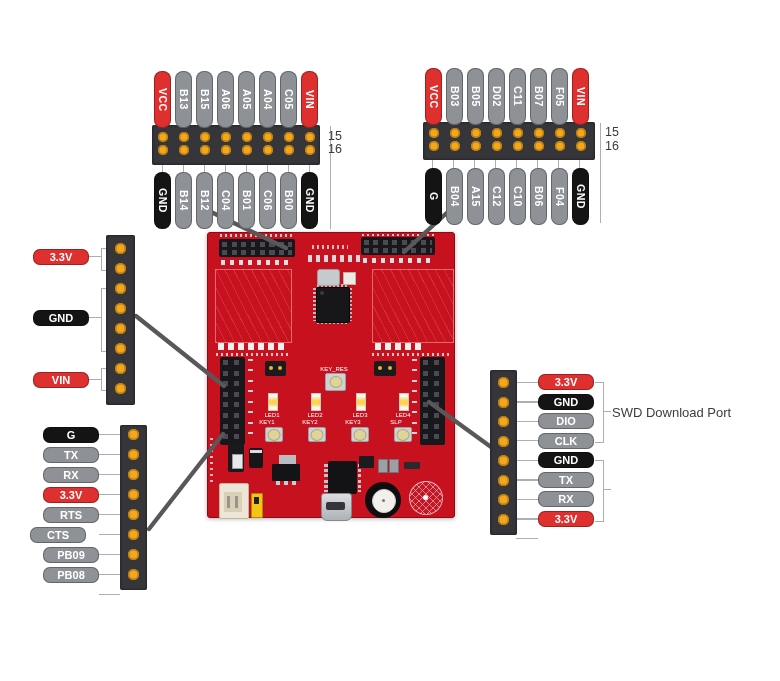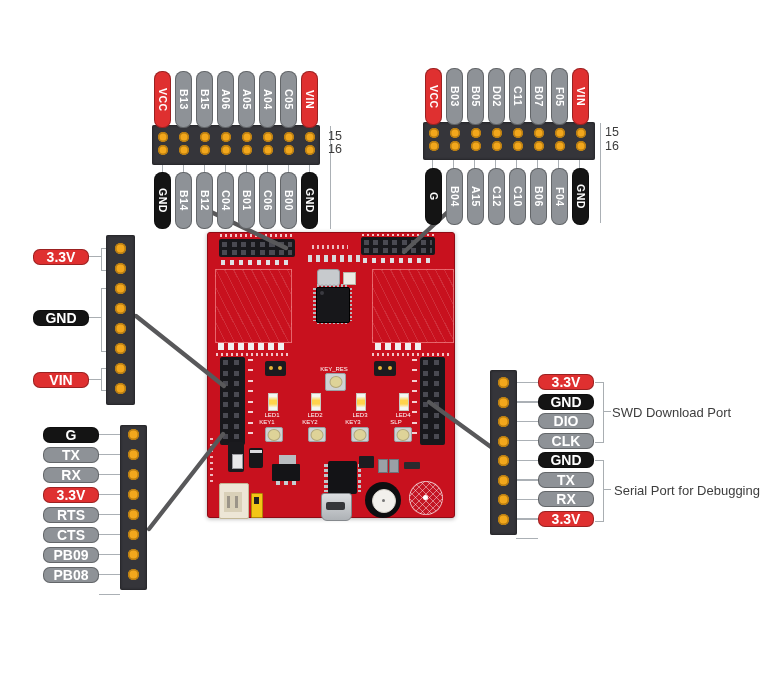--- a/index.html
+++ b/index.html
@@ -18,21 +18,21 @@
   .pinrow.r1{padding-top:7px;} .pinrow.r2{padding-top:3px;}
   .pin{width:10px;height:10px;border-radius:50%;background:#f2a71c;box-shadow:inset 0 0 0 1.5px #b97d11;flex:none;}
   .pincol{display:flex;flex-direction:column;}
   .pincol .pin{width:11px;height:11px;}
   
   .pillrow{position:absolute;display:flex;gap:4px;z-index:5;}
   .pv{width:17px;height:57px;border-radius:8px;display:flex;align-items:center;justify-content:center;
       writing-mode:vertical-rl;text-orientation:mixed;color:#fff;font-weight:bold;font-size:10.5px;
       letter-spacing:.5px;flex:none;box-shadow:inset 0 0 0 1px rgba(0,0,0,.3);}
   .ph{position:absolute;width:56px;height:16px;border-radius:7px;color:#fff;font-weight:bold;
-      font-size:14px;line-height:16px;text-align:center;z-index:5;box-shadow:inset 0 0 0 1px rgba(0,0,0,.3);}
+      font-size:11px;line-height:16px;text-align:center;z-index:5;box-shadow:inset 0 0 0 1px rgba(0,0,0,.3);}
   .red{background:#df3030;} .gray{background:#8e9297;} .blk{background:#141414;}
   .pnum{position:absolute;font-size:12.5px;line-height:13px;color:#3c3c3c;z-index:6;}
   .ann{position:absolute;font-size:13px;color:#3d3d3d;white-space:nowrap;z-index:6;}
   .brkL{position:absolute;border:1px solid #a9aeb2;border-right:none;z-index:2;}
   .brkR{position:absolute;border:1px solid #a9aeb2;border-left:none;z-index:2;}
   .stub{position:absolute;height:1px;background:#a9aeb2;z-index:2;}
   
   .board{position:absolute;background:#c8111e;border:1px solid #8f0a14;border-radius:3px;z-index:1;
          box-shadow:0 1px 4px rgba(0,0,0,.3);}
   .board .abs{position:absolute;}
@@ -321,21 +321,21 @@
         <i class="pin"></i>
         <i class="pin"></i>
         <i class="pin"></i>
     </div>
   </div>
   <div class="ph blk" style="left:43px;top:427px">G</div>
   <div class="ph gray" style="left:43px;top:447px">TX</div>
   <div class="ph gray" style="left:43px;top:467px">RX</div>
   <div class="ph red" style="left:43px;top:487px">3.3V</div>
   <div class="ph gray" style="left:43px;top:507px">RTS</div>
-  <div class="ph gray" style="left:43px;top:527px">CTS</div>
+  <div class="ph gray" style="left:30px;top:527px">CTS</div>
   <div class="ph gray" style="left:43px;top:547px">PB09</div>
   <div class="ph gray" style="left:43px;top:567px">PB08</div>
 
   <div class="hlead p195" style="left:516px;top:382px;width:22px;height:157px"></div>
   <div class="strip" style="left:490px;top:370px;width:27px;height:165px">
     <div class="pincol" style="gap:8.5px;padding:7px 0 0 8px">
       <i class="pin"></i>
         <i class="pin"></i>
         <i class="pin"></i>
         <i class="pin"></i>
@@ -351,15 +351,14 @@
   <div class="ph gray" style="left:538px;top:433px">CLK</div>
   <div class="ph blk" style="left:538px;top:452px">GND</div>
   <div class="ph gray" style="left:538px;top:472px">TX</div>
   <div class="ph gray" style="left:538px;top:491px">RX</div>
   <div class="ph red" style="left:538px;top:511px">3.3V</div>
   <div class="brkR" style="left:595px;top:382px;width:8px;height:59px"></div>
   <div class="stub" style="left:603px;top:411px;width:8px"></div>
   <div class="ann" style="left:612px;top:405px">SWD Download Port</div>
   <div class="brkR" style="left:595px;top:460px;width:8px;height:60px"></div>
   <div class="stub" style="left:603px;top:489px;width:8px"></div>
-  <div class="ann" style="left:614px;top:483px">Serial Port for Debugging</div>
 
 </div>
 
 </body></html>

